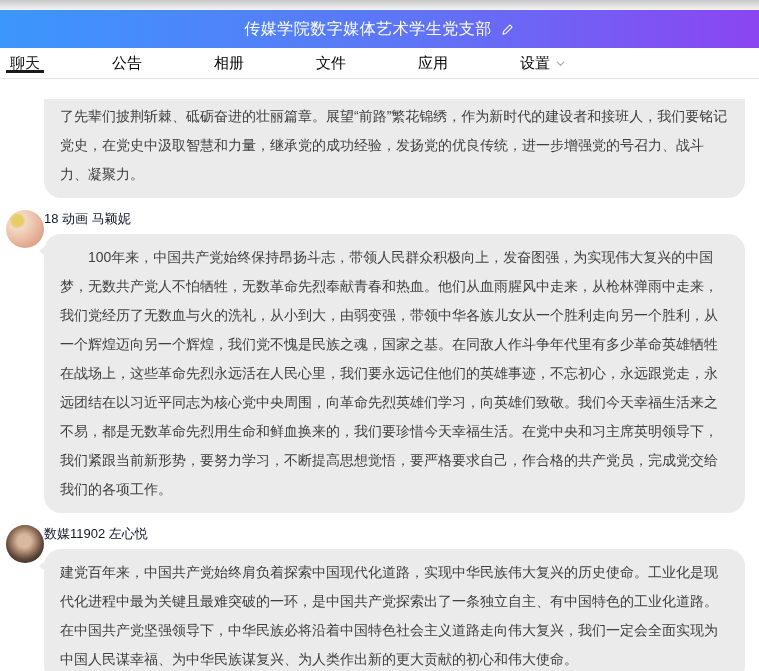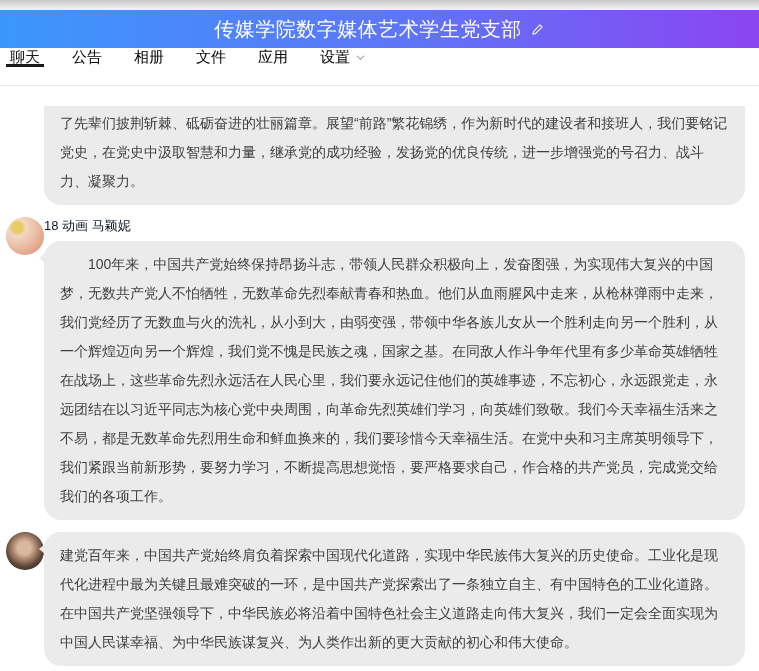--- a/index.html
+++ b/index.html
@@ -10,27 +10,27 @@
   
   .top-strip { height: 10px; background: linear-gradient(#c9c9c9, #f4f4f4); }
 
   
   .group-header {
     height: 38px;
     background: linear-gradient(90deg, #3b97fc 0%, #5f74f7 55%, #8b45f1 100%);
     display: flex; align-items: center; justify-content: center;
     color: #ffffff;
   }
-  .group-title { font-size: 20px; letter-spacing: 0.5px; }
+  .group-title { font-size: 16px; letter-spacing: 0.5px; }
   .edit-icon { margin-left: 8px; display: inline-flex; cursor: pointer; }
 
   
   .tabbar {
-    height: 38px; background: #fff; border-bottom: 1px solid #e7e7e7;
-    display: flex; align-items: flex-start; padding-left: 8px;
+    height: 31px; background: #fff; border-bottom: 1px solid #e7e7e7;
+    display: flex; align-items: center; padding-left: 8px; gap: 40px;
   }
   .tab {
     position: relative; display: flex; align-items: center;
     margin-right: 28px; font-size: 15px; color: #000000; cursor: pointer;
     padding: 0 2px;
   }
   .tab.active { color: #1a1a1a; }
   .tab.active::after {
     content: ""; position: absolute; left: -2px; right: -2px; bottom: 0;
     height: 3px; background: #1a1a1a;
@@ -119,19 +119,20 @@
     <div class="message">
       <div class="avatar avatar-baby"></div>
       <div class="sender">18 动画 马颖妮</div>
       <div class="bubble">
         <span class="msg-text">　　100年来，中国共产党始终保持昂扬斗志，带领人民群众积极向上，发奋图强，为实现伟大复兴的中国梦，无数共产党人不怕牺牲，无数革命先烈奉献青春和热血。他们从血雨腥风中走来，从枪林弹雨中走来，我们党经历了无数血与火的洗礼，从小到大，由弱变强，带领中华各族儿女从一个胜利走向另一个胜利，从一个辉煌迈向另一个辉煌，我们党不愧是民族之魂，国家之基。在同敌人作斗争年代里有多少革命英雄牺牲在战场上，这些革命先烈永远活在人民心里，我们要永远记住他们的英雄事迹，不忘初心，永远跟党走，永远团结在以习近平同志为核心党中央周围，向革命先烈英雄们学习，向英雄们致敬。我们今天幸福生活来之不易，都是无数革命先烈用生命和鲜血换来的，我们要珍惜今天幸福生活。在党中央和习主席英明领导下，我们紧跟当前新形势，要努力学习，不断提高思想觉悟，要严格要求自己，作合格的共产党员，完成党交给我们的各项工作。</span>
       </div>
     </div>
 
     <div class="message">
       <div class="avatar avatar-woman"></div>
+      <div class="sender">数媒11902 左心悦</div>
       <div class="bubble">
         <span class="msg-text"><span>建党百年来，中国共产党始终肩负着探索中国现代化道路，实现中华民族伟大复兴的历史使命。</span><span class="underlined">工业化</span><span>是现代化进程中最为关键且最难突破的一环，是中国共产党探索出了一条独立自主、有中国特色的</span><span class="underlined">工业化</span><span>道路。在中国共产党坚强领导下，中华民族必将沿着中国特色社会主义道路走向伟大复兴，我们一定会全面实现为中国人民谋幸福、为中华民族谋复兴、为人类作出新的更大贡献的初心和伟大使命。</span></span>
       </div>
     </div>
 
   </div>
 </div>
 
 </body></html>

